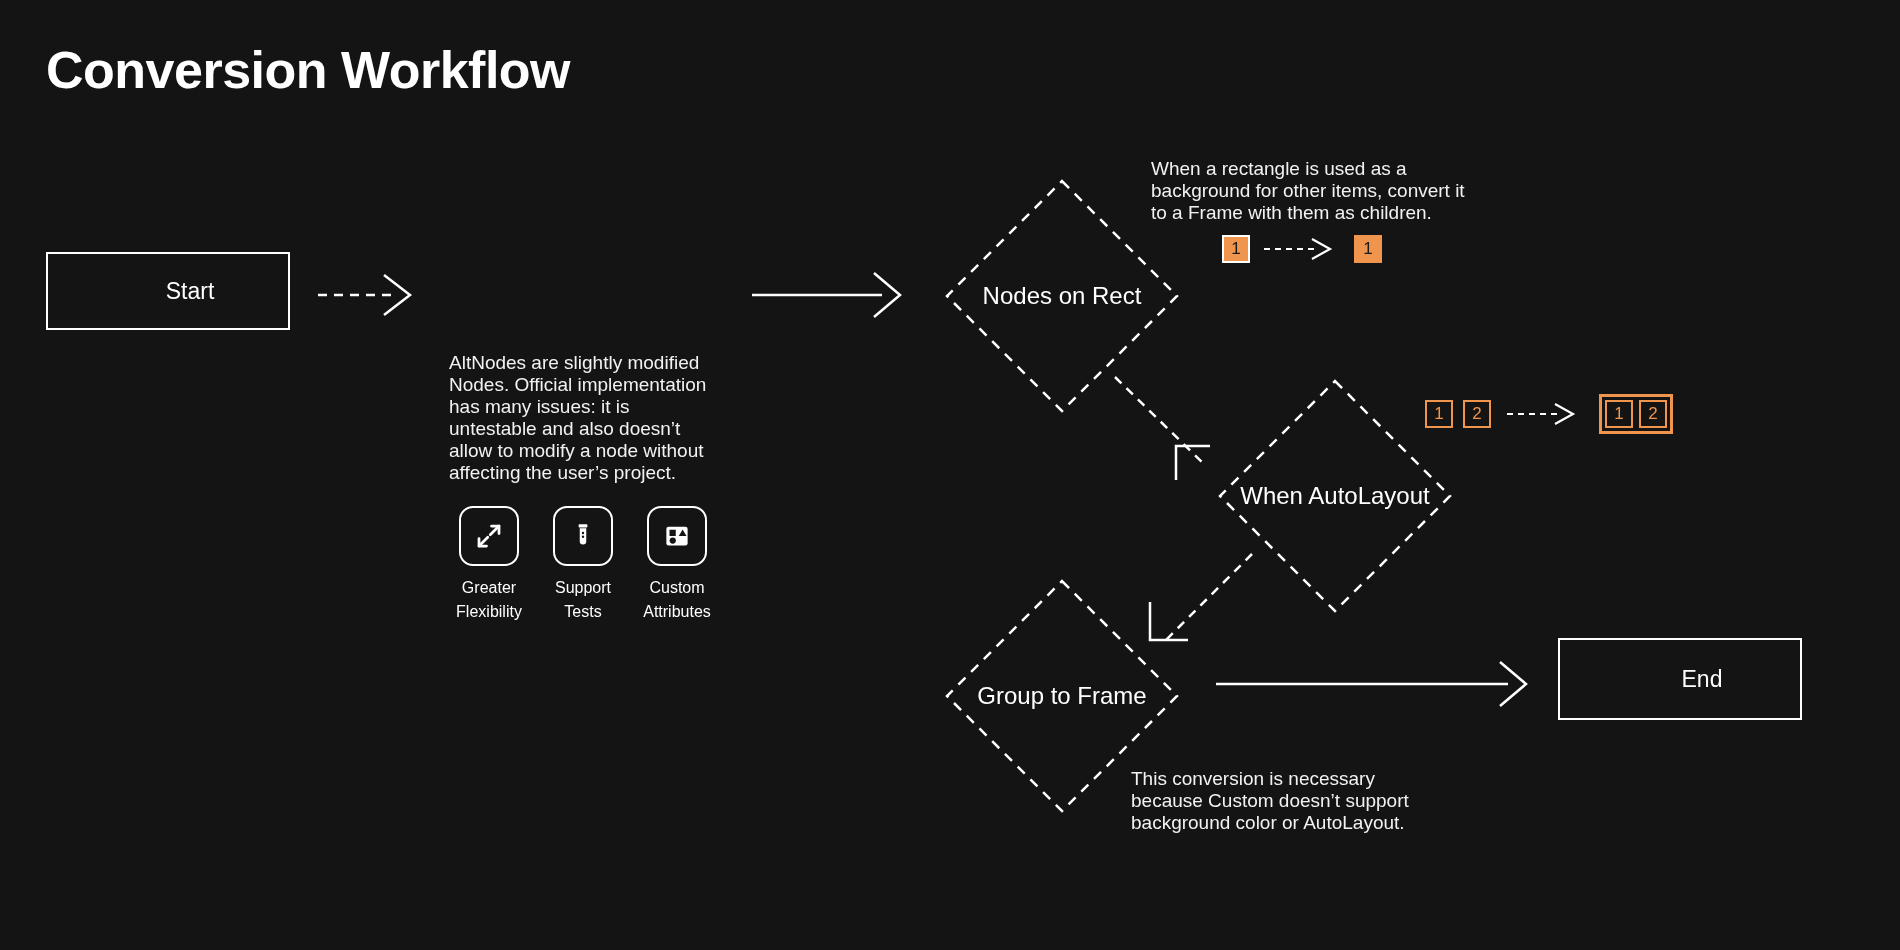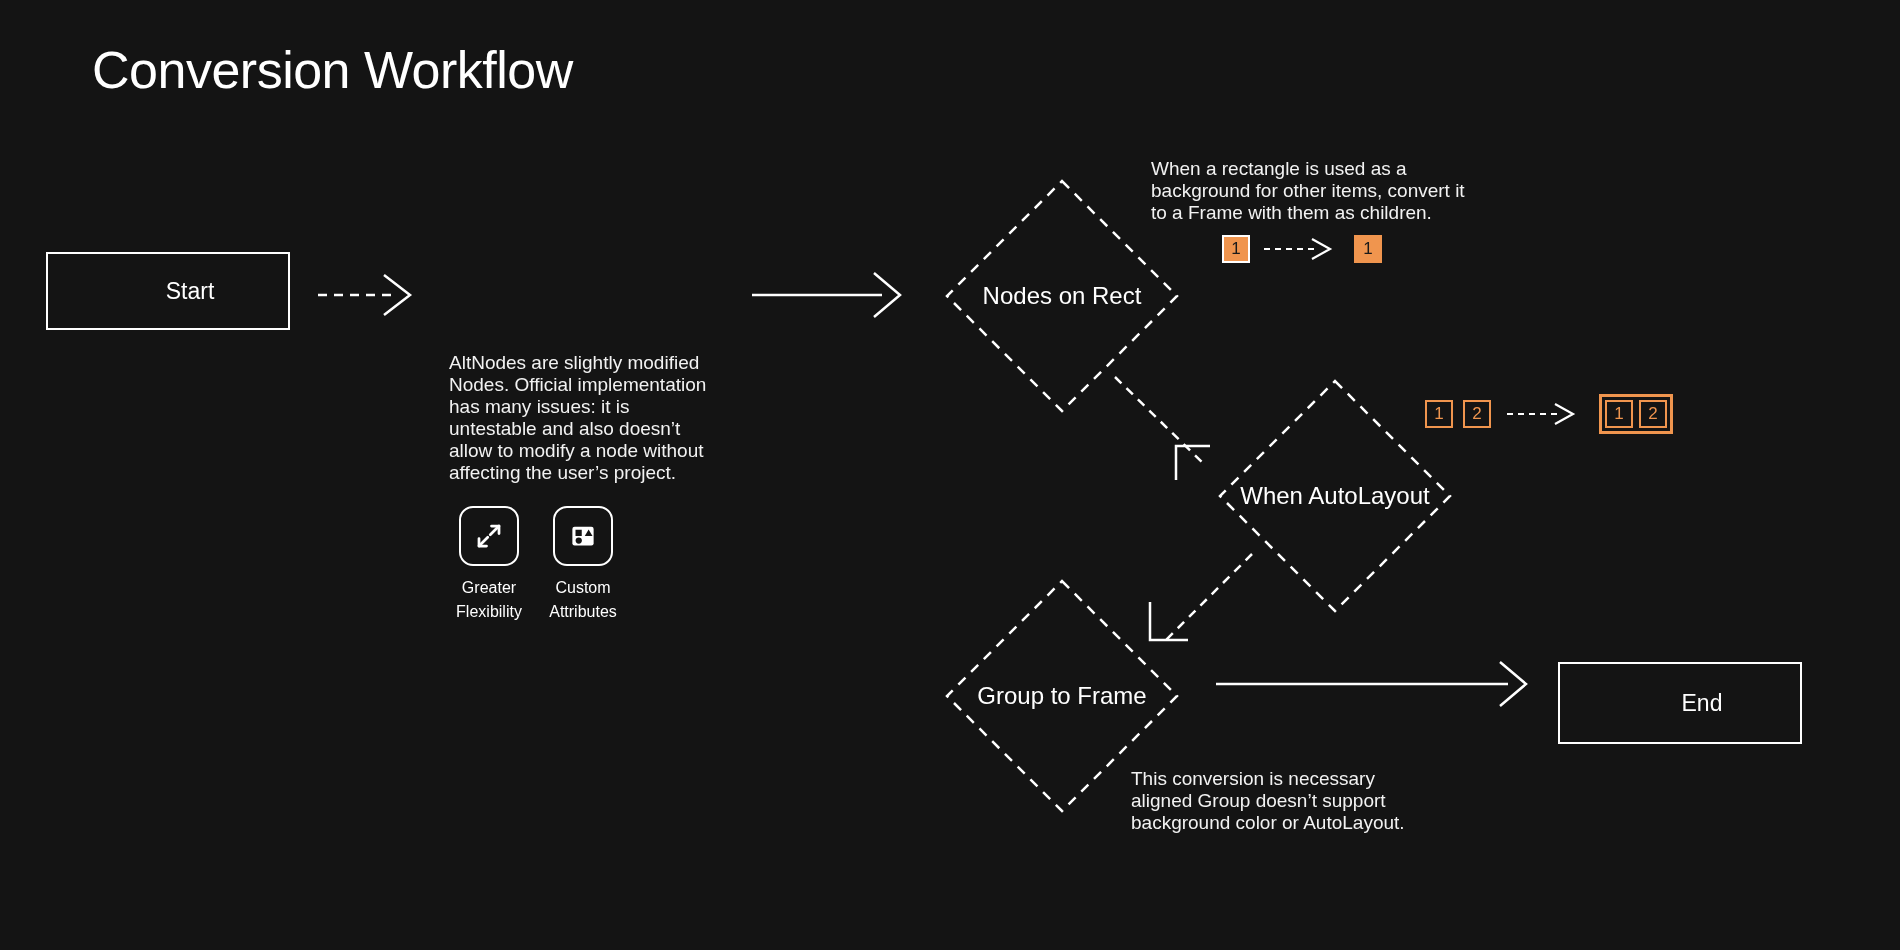--- a/index.html
+++ b/index.html
@@ -16,42 +16,41 @@
     font-family: "Liberation Sans", sans-serif;
     color: #ffffff;
   }
 
   
   #page-title {
     position: absolute;
     left: 46px;
     top: 40px;
     font-size: 52px;
-    font-weight: normal;
+    font-weight: bold;
     letter-spacing: -0.5px;
     color: #ffffff;
     white-space: nowrap;
-    margin-left: 46px;
   }
 
   
   .node-box {
     position: absolute;
     border: 2px solid #ffffff;
     display: flex;
     align-items: center;
     justify-content: center;
     font-size: 23px;
     color: #ffffff;
     box-sizing: border-box;
     background: transparent;
     padding-left: 44px;
   }
   #start-box { left: 46px;  top: 252px; width: 244px; height: 78px; }
-  #end-box   { left: 1558px; top: 662px; width: 244px; height: 82px; }
+  #end-box   { left: 1558px; top: 638px; width: 244px; height: 82px; }
 
   #convert-box {
     position: absolute;
     left: 450px;
     top: 245px;
     width: 268px;
     height: 76px;
     background: #F0954E;
     color: #1a1a1a;
     display: flex;
@@ -203,20 +202,32 @@
           <polyline points="14,4 20,4 20,10"></polyline>
           <line x1="20" y1="4" x2="13" y2="11"></line>
           <polyline points="10,20 4,20 4,14"></polyline>
           <line x1="4" y1="20" x2="11" y2="13"></line>
         </svg>
       </div>
       <div class="feature-label">Greater
 Flexibility</div>
     </div>
 
+    <div class="feature">
+      <div class="feature-icon-box">
+        <svg width="30" height="30" viewBox="0 0 24 24" fill="#ffffff">
+          <rect x="8.5" y="2.5" width="7" height="2.6" rx="0.6"></rect>
+          <path d="M9.4 5.8 h5.2 v10.4 a2.6 2.6 0 0 1 -5.2 0 z"></path>
+          <circle cx="12" cy="9.6" r="0.95" fill="#141414"></circle>
+          <circle cx="12" cy="12.6" r="0.95" fill="#141414"></circle>
+        </svg>
+      </div>
+      <div class="feature-label">Support
+Tests</div>
+    </div>
 
     <div class="feature">
       <div class="feature-icon-box">
         <svg width="30" height="30" viewBox="0 0 24 24">
           <rect x="3.5" y="4.5" width="17" height="15" rx="1.8" fill="#ffffff"></rect>
           <rect x="6" y="7" width="5" height="5" fill="#141414"></rect>
           <polygon points="16.5,6.8 19.6,12 13.4,12" fill="#141414"></polygon>
           <circle cx="8.6" cy="15.6" r="2.5" fill="#141414"></circle>
         </svg>
       </div>
@@ -281,21 +292,21 @@
     <polyline points="10,52 10,90 48,90" fill="none" stroke="#ffffff" stroke-width="2.5"></polyline>
   </svg>
 
   <div class="diamond-wrap" id="diamond-group-to-frame">
     <svg class="diamond-shape" viewBox="0 0 236 236">
       <polygon points="118,3 233,118 118,233 3,118" fill="none" stroke="#ffffff" stroke-width="2.5" stroke-dasharray="10 8"></polygon>
     </svg>
     <span class="diamond-label">Group to Frame</span>
   </div>
 
-  <div class="note-text" id="note-group">This conversion is necessary aligned Group doesn’t support background color or AutoLayout.</div>
+  <div class="note-text" id="note-group">This conversion is necessary because Custom doesn’t support background color or AutoLayout.</div>
 
   <svg class="connector" style="left:1216px; top:660px;" width="320" height="48">
     <line x1="0" y1="24" x2="292" y2="24" stroke="#ffffff" stroke-width="2.5"></line>
     <polyline points="284,2 310,24 284,46" fill="none" stroke="#ffffff" stroke-width="2.5"></polyline>
   </svg>
 
   <div class="node-box" id="end-box">
     <span>End</span>
   </div>
 

